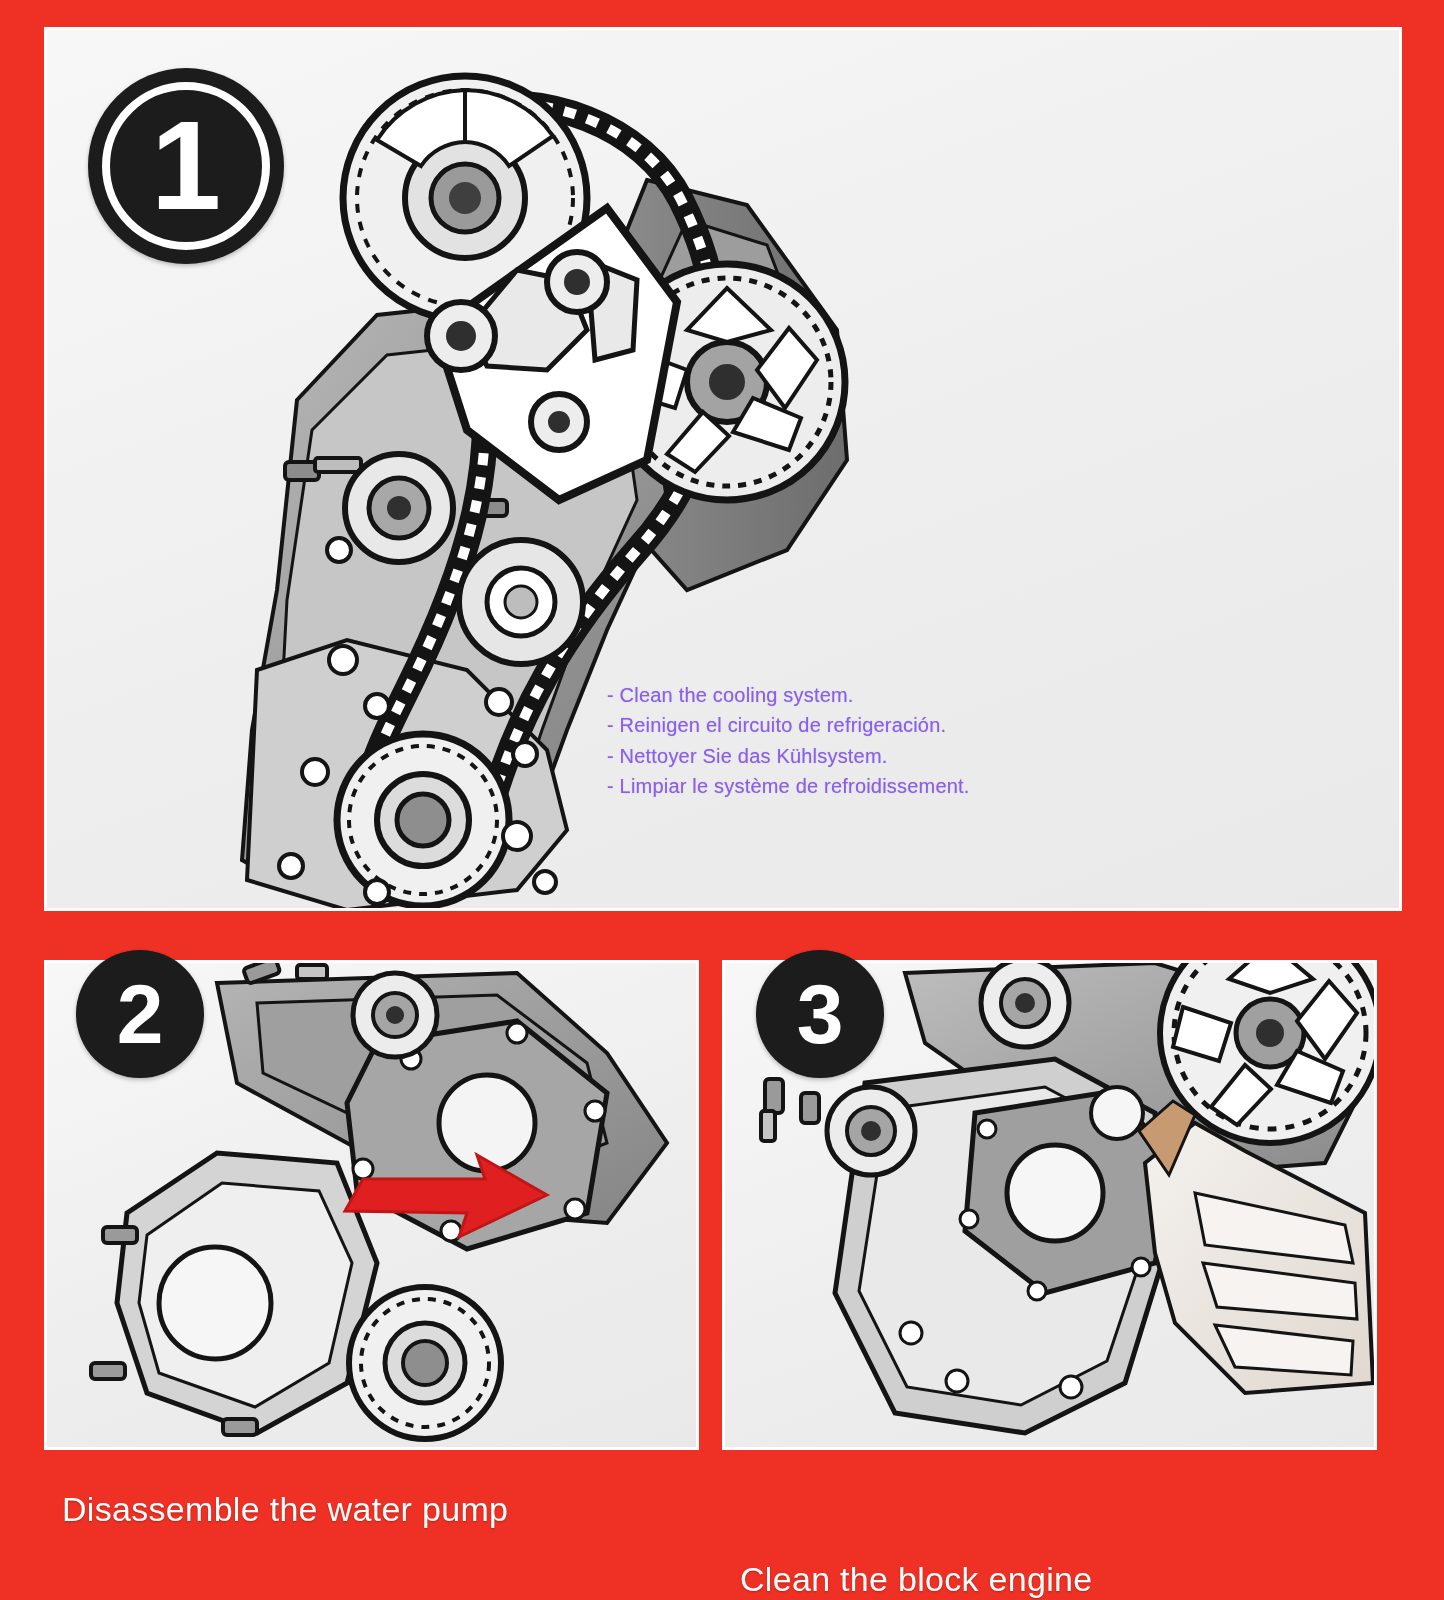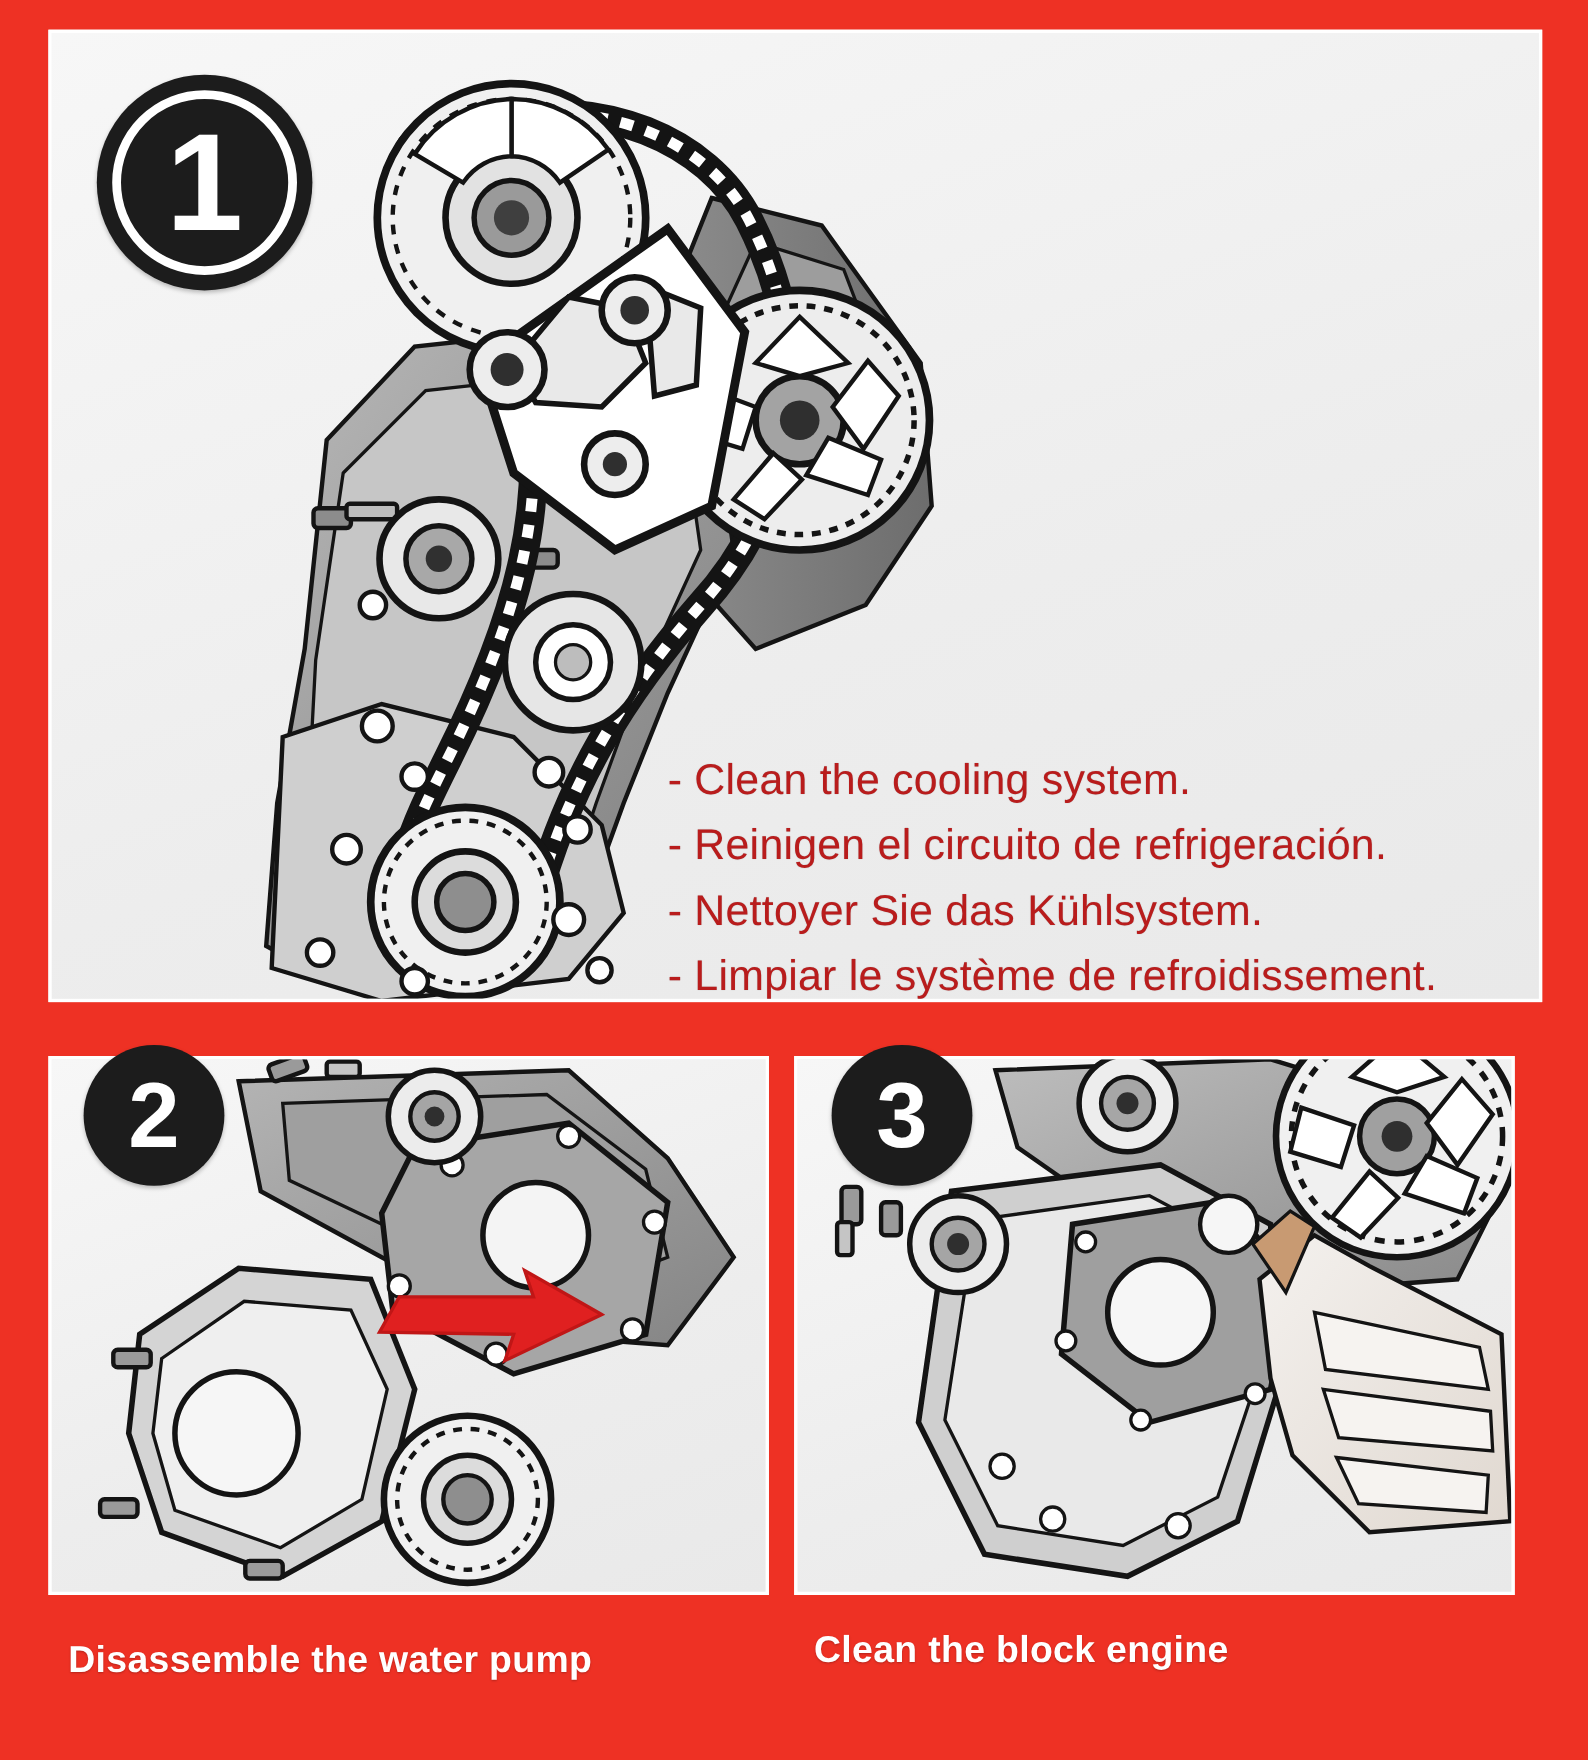--- a/index.html
+++ b/index.html
@@ -104,39 +104,39 @@
 
   
   .instructions {
     position: absolute;
     left: 560px;
     top: 650px;
     width: 760px;
     z-index: 20;
   }
   .instructions .line {
-    font-size: 39px;
+    font-size: 20px;
     line-height: 1.52;
-    color: #b91c1c;
+    color: #8b5cf6;
     letter-spacing: .2px;
     white-space: nowrap;
     text-shadow: 0 0 1px rgba(0,0,0,.25);
   }
 
   
   .caption {
     position: absolute;
     color: #ffffff;
     font-size: 34px;
-    font-weight: 700;
+    font-weight: 400;
     letter-spacing: .3px;
     text-shadow: 0 1px 2px rgba(0,0,0,.25);
   }
   .caption2 { left: 62px; top: 1490px; }
-  .caption3 { left: 740px; top: 1481px; text-align: center; }
+  .caption3 { left: 740px; top: 1560px; text-align: center; }
 
   
   svg { display: block; }
 </style>
 </head>
 <body>
 
 <div class="sheet">
 
   <div class="panel1">

